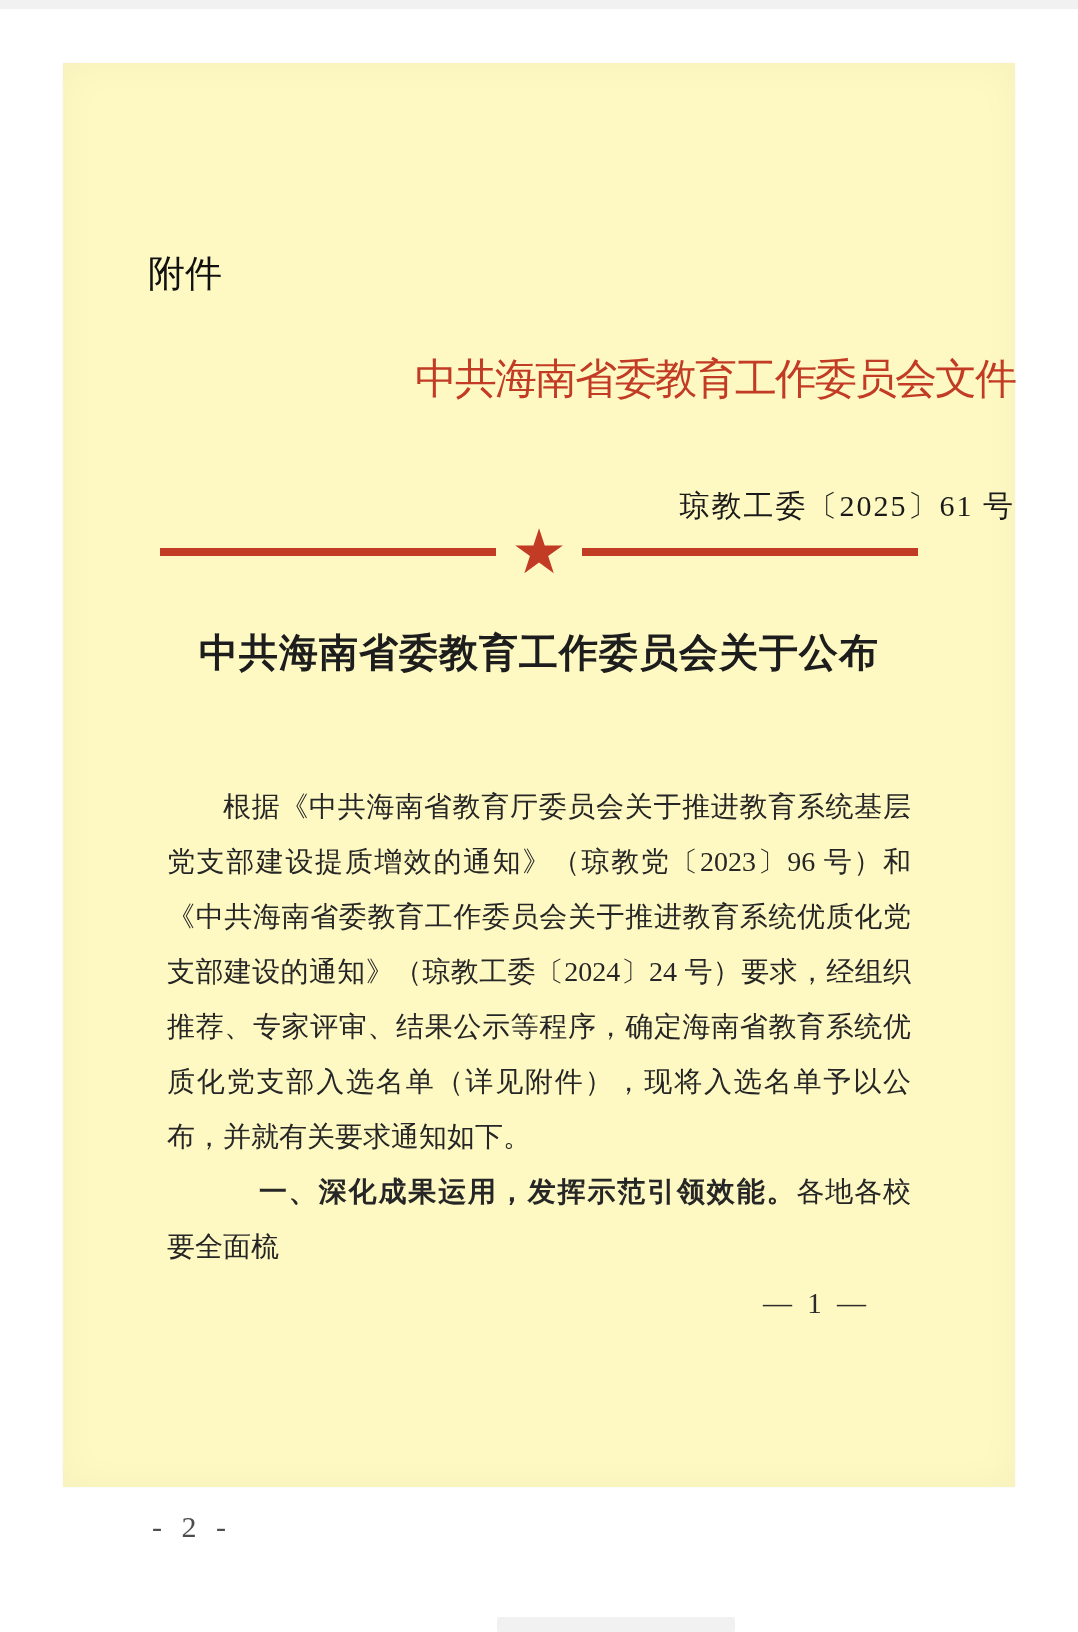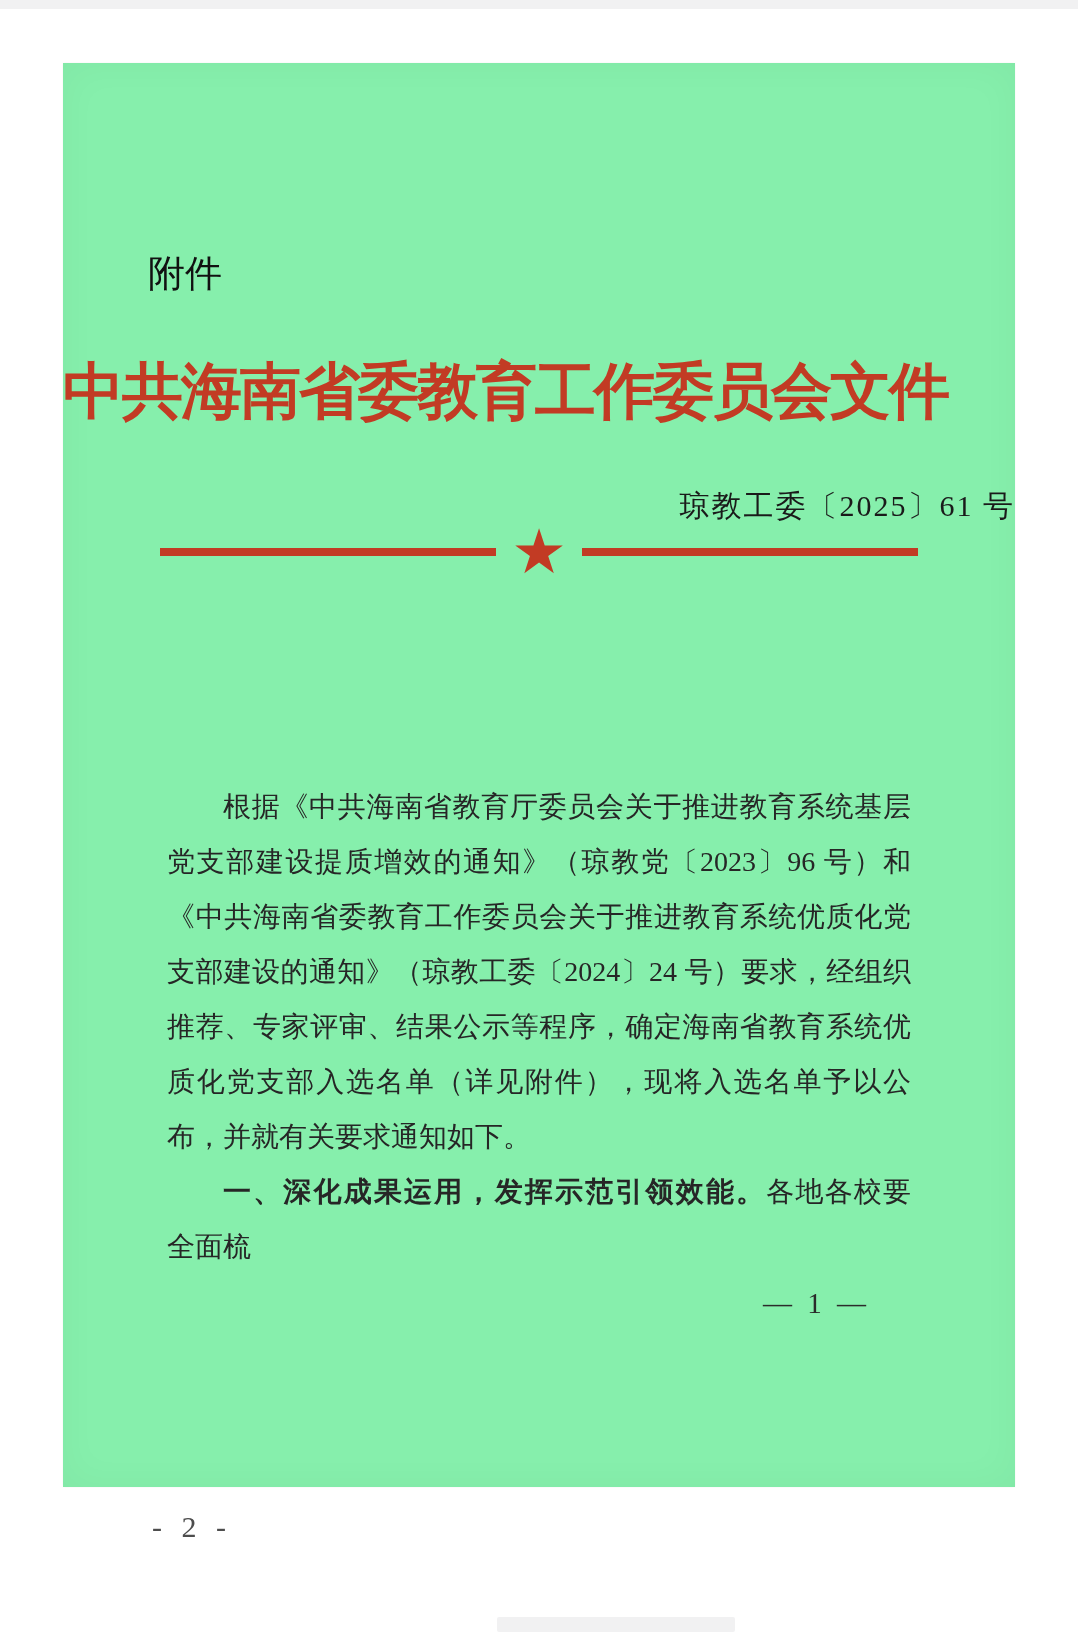--- a/index.html
+++ b/index.html
@@ -2,47 +2,47 @@
 <html style="--accent-red: #c23b24;"><head>
 <meta charset="utf-8">
 <style>
   :root { --accent-red:#c23b24; --ink:#1d1d1d; --body-ink:#262626; }
   * { margin:0; padding:0; box-sizing:border-box; }
   html,body { width:1078px; height:1632px; background:#ffffff; position:relative;
               font-family:"Liberation Serif", serif; overflow:hidden; }
   .top-strip { position:absolute; left:0; top:0; width:1078px; height:9px;
                background:#f1f1f2; }
   .sheet { position:absolute; left:63px; top:63px; width:952px; height:1424px;
-           background:#86efac;
+           background:#fef9c3;
            box-shadow: inset 0 0 40px rgba(0,0,0,0.035), 0 0 2px rgba(0,0,0,0.05); }
   .attachment { position:absolute; left:85px; top:186px; font-size:37px;
                 font-family:"Liberation Sans", sans-serif; color:#111; }
   .red-header { position:absolute; left:0; top:288px; width:100%;
-                text-align:left; font-size:61px; font-weight:bold;
+                text-align:right; font-size:42px; font-weight:normal;
                 color:var(--accent-red); letter-spacing:-2px; white-space:nowrap;
                 font-family:"Liberation Serif", serif; }
   .doc-number { position:absolute; left:0; top:423px; width:100%;
                 text-align:right; font-size:30px; color:#1a1a1a;
                 letter-spacing:2px; }
   .divider-seg { position:absolute; top:485px; height:8px;
                  background:var(--accent-red); }
   .divider-left  { left:97px;  width:336px; }
   .divider-right { left:519px; width:336px; }
   .divider-star { position:absolute; left:0; top:452px; width:100%;
                   text-align:center; font-size:62px; line-height:75px;
                   color:var(--accent-red); }
   .doc-title { position:absolute; left:0; top:557px; width:100%;
                text-align:center; font-size:39px; font-weight:bold;
                color:var(--ink); line-height:66px; letter-spacing:1px; }
   .body-text { position:absolute; left:104px; top:716px; width:744px;
                font-size:28px; line-height:55px; color:var(--body-ink);
                text-align:justify; word-break:break-all; }
   .para.indent { text-indent:2em; }
   .run-bold { font-weight:bold; font-family:"Liberation Sans", sans-serif;
-              letter-spacing:1px; }
+              letter-spacing:1px;margin-left:36px; }
   .page-num-inner { position:absolute; right:145px; top:1224px; font-size:29px;
                     color:#2b2b2b; letter-spacing:4px; }
   .page-num-outer { position:absolute; left:152px; top:1510px; font-size:30px;
                     color:#4d4d4d; letter-spacing:6px; }
   .bottom-bar { position:absolute; left:497px; top:1617px; width:238px;
                 height:15px; background:#f1f1f2; border-radius:2px; }
 </style>
 </head>
 <body>
 
@@ -54,20 +54,21 @@
 
   <div class="red-header">中共海南省委教育工作委员会文件</div>
 
   <div class="doc-number">琼教工委〔2025〕61 号</div>
 
   <div class="divider-seg divider-left"></div>
   <div class="divider-seg divider-right"></div>
   <div class="divider-star">★</div>
 
   <div class="doc-title">
+    <div>中共海南省委教育工作委员会关于公布</div>
   </div>
 
   <div class="body-text" id="body-paragraphs">
       <p class="para indent"><span class="run">根据《中共海南省教育厅委员会关于推进教育系统基层党支部建设提质增效的通知》（琼教党〔2023〕96 号）和《中共海南省委教育工作委员会关于推进教育系统优质化党支部建设的通知》（琼教工委〔2024〕24 号）要求，经组织推荐、专家评审、结果公示等程序，确定海南省教育系统优质化党支部入选名单（详见附件），现将入选名单予以公布，并就有关要求通知如下。</span></p>
       <p class="para indent"><span class="run-bold">一、深化成果运用，发挥示范引领效能。</span><span class="run">各地各校要全面梳</span></p>
     </div>
 
   <div class="page-num-inner">— 1 —</div>
 </div>
 

